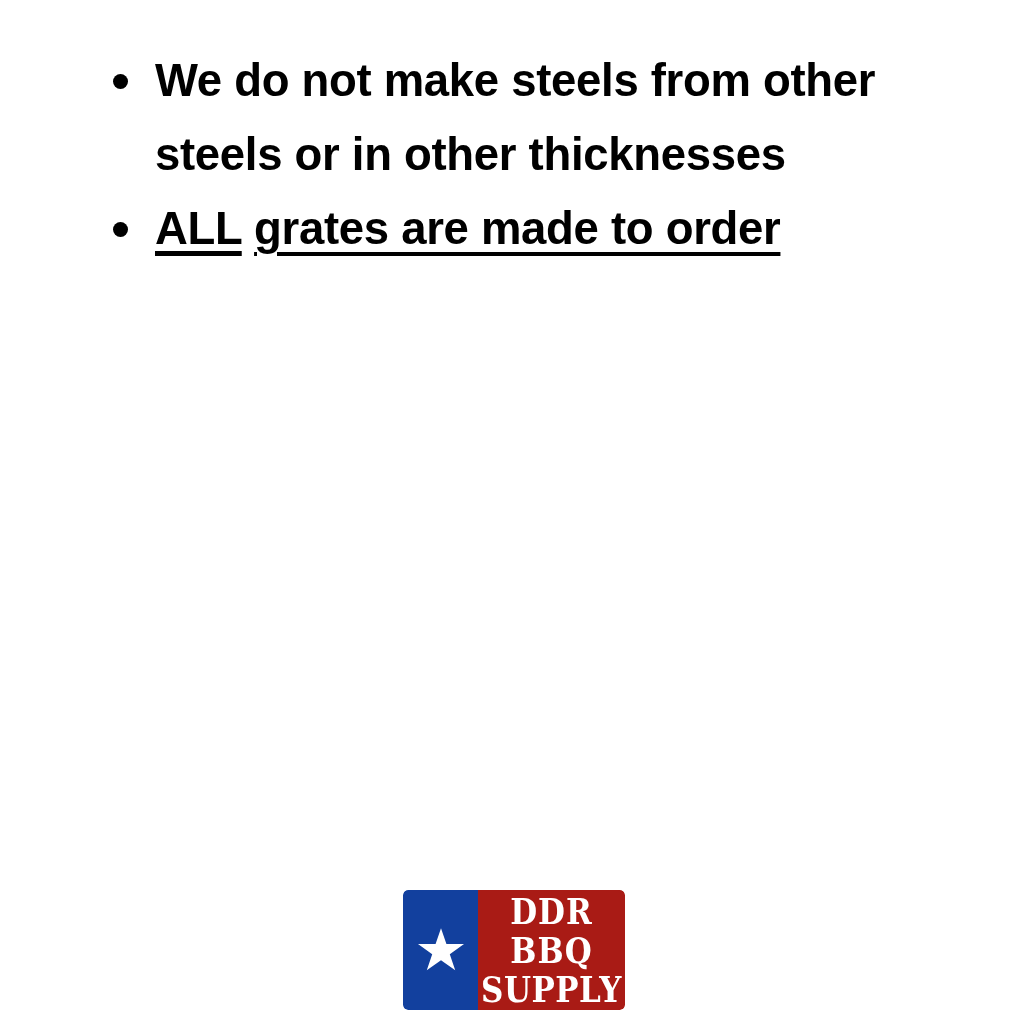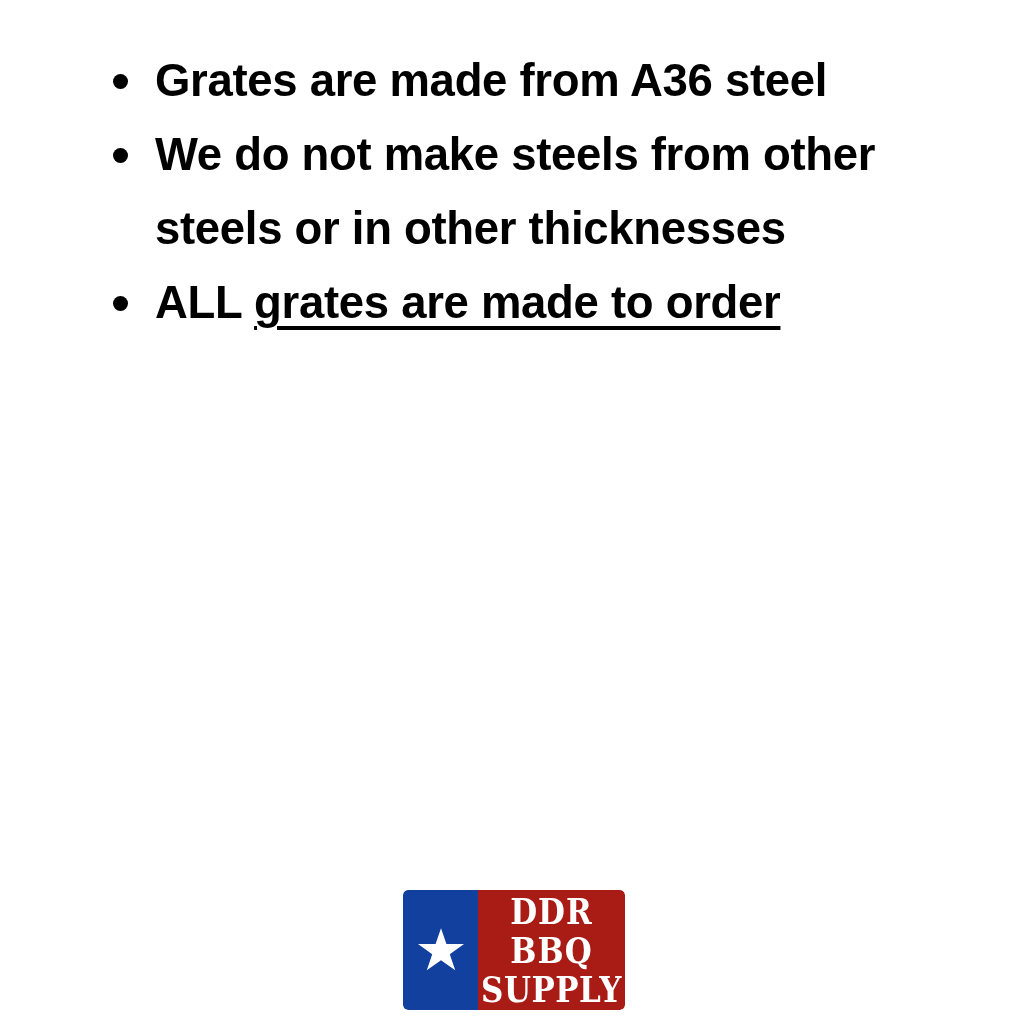--- a/index.html
+++ b/index.html
@@ -55,20 +55,21 @@
     border-radius: 50%;
     background: #000000;
   }
 
   .bullet-text {
     display: block;
   }
 
   
   .u-strong {
+    text-decoration: underline;
     text-decoration-thickness: 5px;
     text-underline-offset: 7px;
   }
   .u-normal {
     text-decoration: underline;
     text-decoration-thickness: 3.5px;
     text-underline-offset: 8px;
     text-align: center;
   }
 
@@ -132,24 +133,20 @@
   .logo-line-2 { font-size: 31px; margin-bottom: 8px; }
   .logo-line-3 { font-size: 31px; letter-spacing: 0.5px; }
 </style>
 </head>
 <body>
 
 <div class="poster">
 
   <ul class="bullet-list">
 
-    <li class="bullet-item">
-      <span class="bullet-marker"></span>
-      <span class="bullet-text">Grates are made from A36 steel</span>
-    </li>
 
     <li class="bullet-item">
       <span class="bullet-marker"></span>
       <span class="bullet-text">We do not make steels from other steels or in other thicknesses</span>
     </li>
 
     <li class="bullet-item">
       <span class="bullet-marker"></span>
       <span class="bullet-text"><span class="u-strong">ALL</span> <span class="u-normal">grates are made to order</span></span>
     </li>

